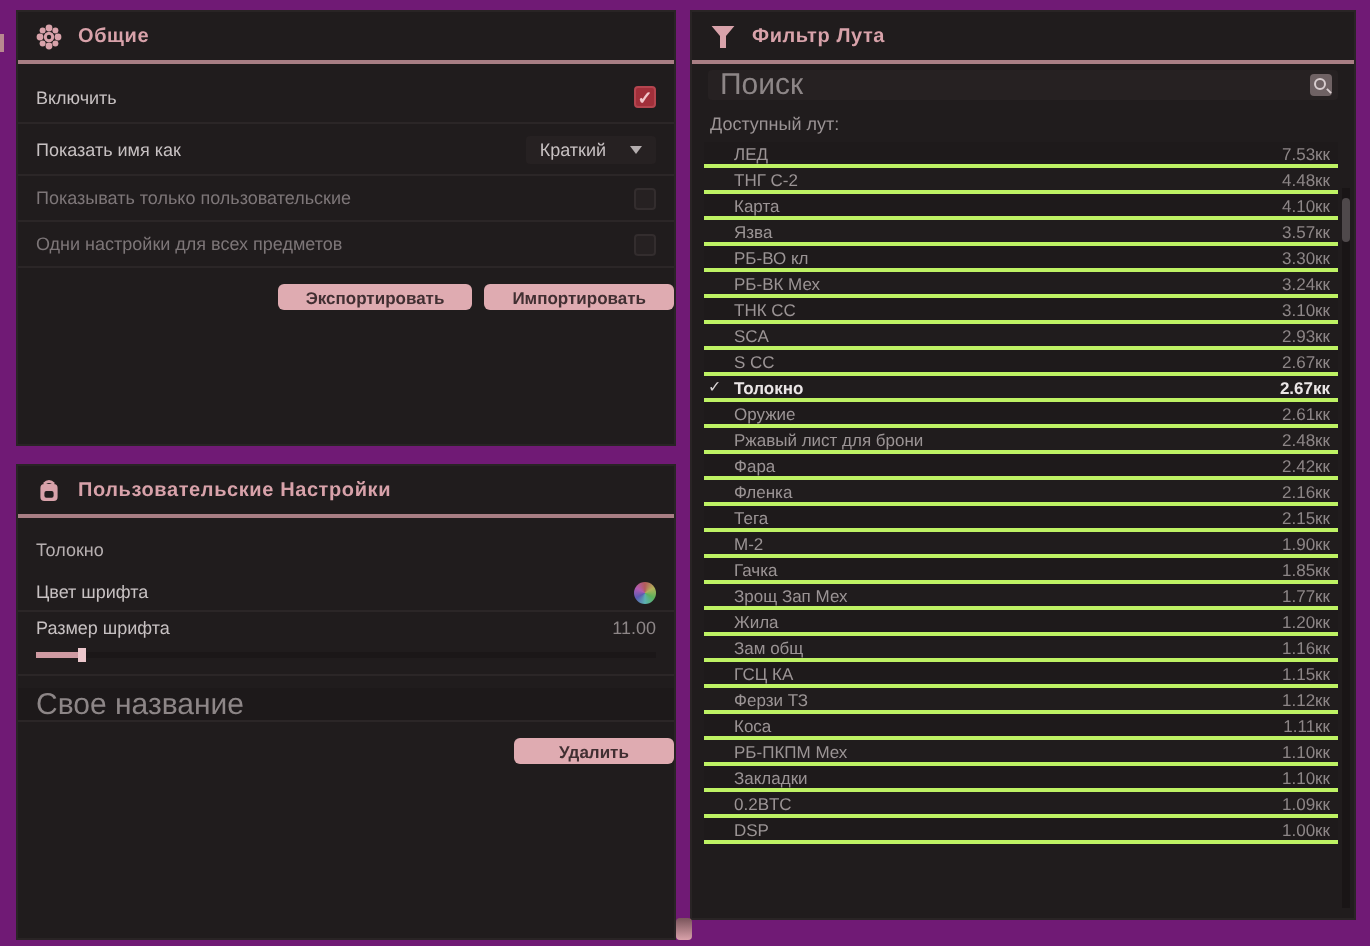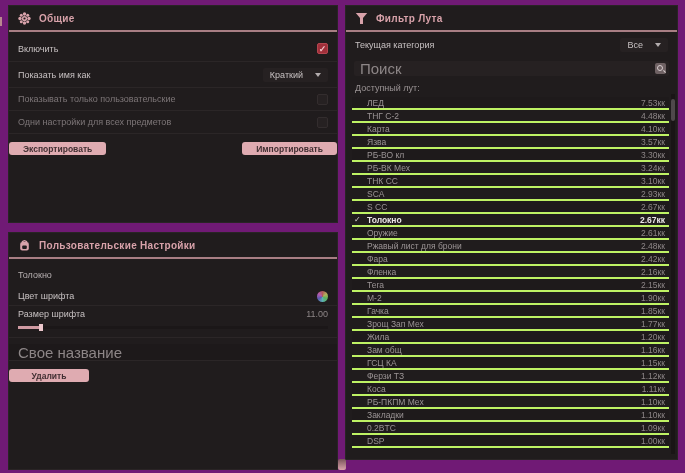--- a/index.html
+++ b/index.html
@@ -21,21 +21,21 @@
   .cbox.on{background:#a12f3a;border:1px solid #b4454f;color:#f2c6cb;font-size:9px;
     line-height:10px;text-align:center;font-weight:bold;}
   .combo{display:flex;align-items:center;gap:12px;background:#262122;border-radius:2px;
     padding:2px 7px;}
   .combo .val{color:#c7c1c2;font-size:9px;}
   .caret{width:0;height:0;border-left:3.5px solid transparent;border-right:3.5px solid transparent;
     border-top:4px solid #b3adae;}
   .pinkbtn{background:#dfabb1;color:#412f32;font-size:8.5px;font-weight:bold;border:none;
     border-radius:3px;height:13px;padding:0 14px;display:flex;align-items:center;
     justify-content:center;font-family:"Liberation Sans",sans-serif;}
-  .btnrow{display:flex;justify-content:space-between;gap:6px;margin-top:8px;}
+  .btnrow{display:flex;justify-content:flex-end;gap:6px;margin-top:8px;}
   
   .item-name{color:#b6afb0;font-size:9px;margin:11px 9px 7px;}
   .wheel{width:11px;height:11px;border-radius:50%;opacity:.85;
     background:conic-gradient(#c66,#cc6,#6c6,#6cc,#66c,#c6c,#c66);}
   .sizeval{color:#8d8687;font-size:9px;}
   .slider{position:relative;height:7px;margin:2px 9px 6px;}
   .slider .track{position:absolute;left:0;right:0;top:2px;height:3px;background:#1b1718;}
   .slider .fill{position:absolute;left:0;top:2px;width:24px;height:3px;background:#cf9aa2;}
   .slider .handle{position:absolute;left:21px;top:0;width:4px;height:7px;background:#ecc7cc;}
   .inputrow{display:flex;align-items:center;height:16px;padding:0 9px;background:#1d191a;}
@@ -172,27 +172,20 @@
     <div class="phead">
       <span class="icon">
         <svg width="13" height="13" viewBox="0 0 13 13">
           <path d="M0.8 1 L12.2 1 L8 6 L8 12 L5 12 L5 6 Z" fill="#d8a2aa"></path>
         </svg>
       </span>
       <span class="ptitle">Фильтр Лута</span>
     </div>
     <div class="punder"></div>
 
-    <div class="row" style="height:26px;">
-      <span class="lbl">Текущая категория</span>
-      <span class="combo">
-        <span class="val">Все</span>
-        <span class="caret"></span>
-      </span>
-    </div>
 
     <div class="searchrow">
       <span class="ph">Поиск</span>
       <span class="mag"></span>
     </div>
 
     <div class="listlabel">Доступный лут:</div>
 
     <div class="llist">
         <div class="lrow">

